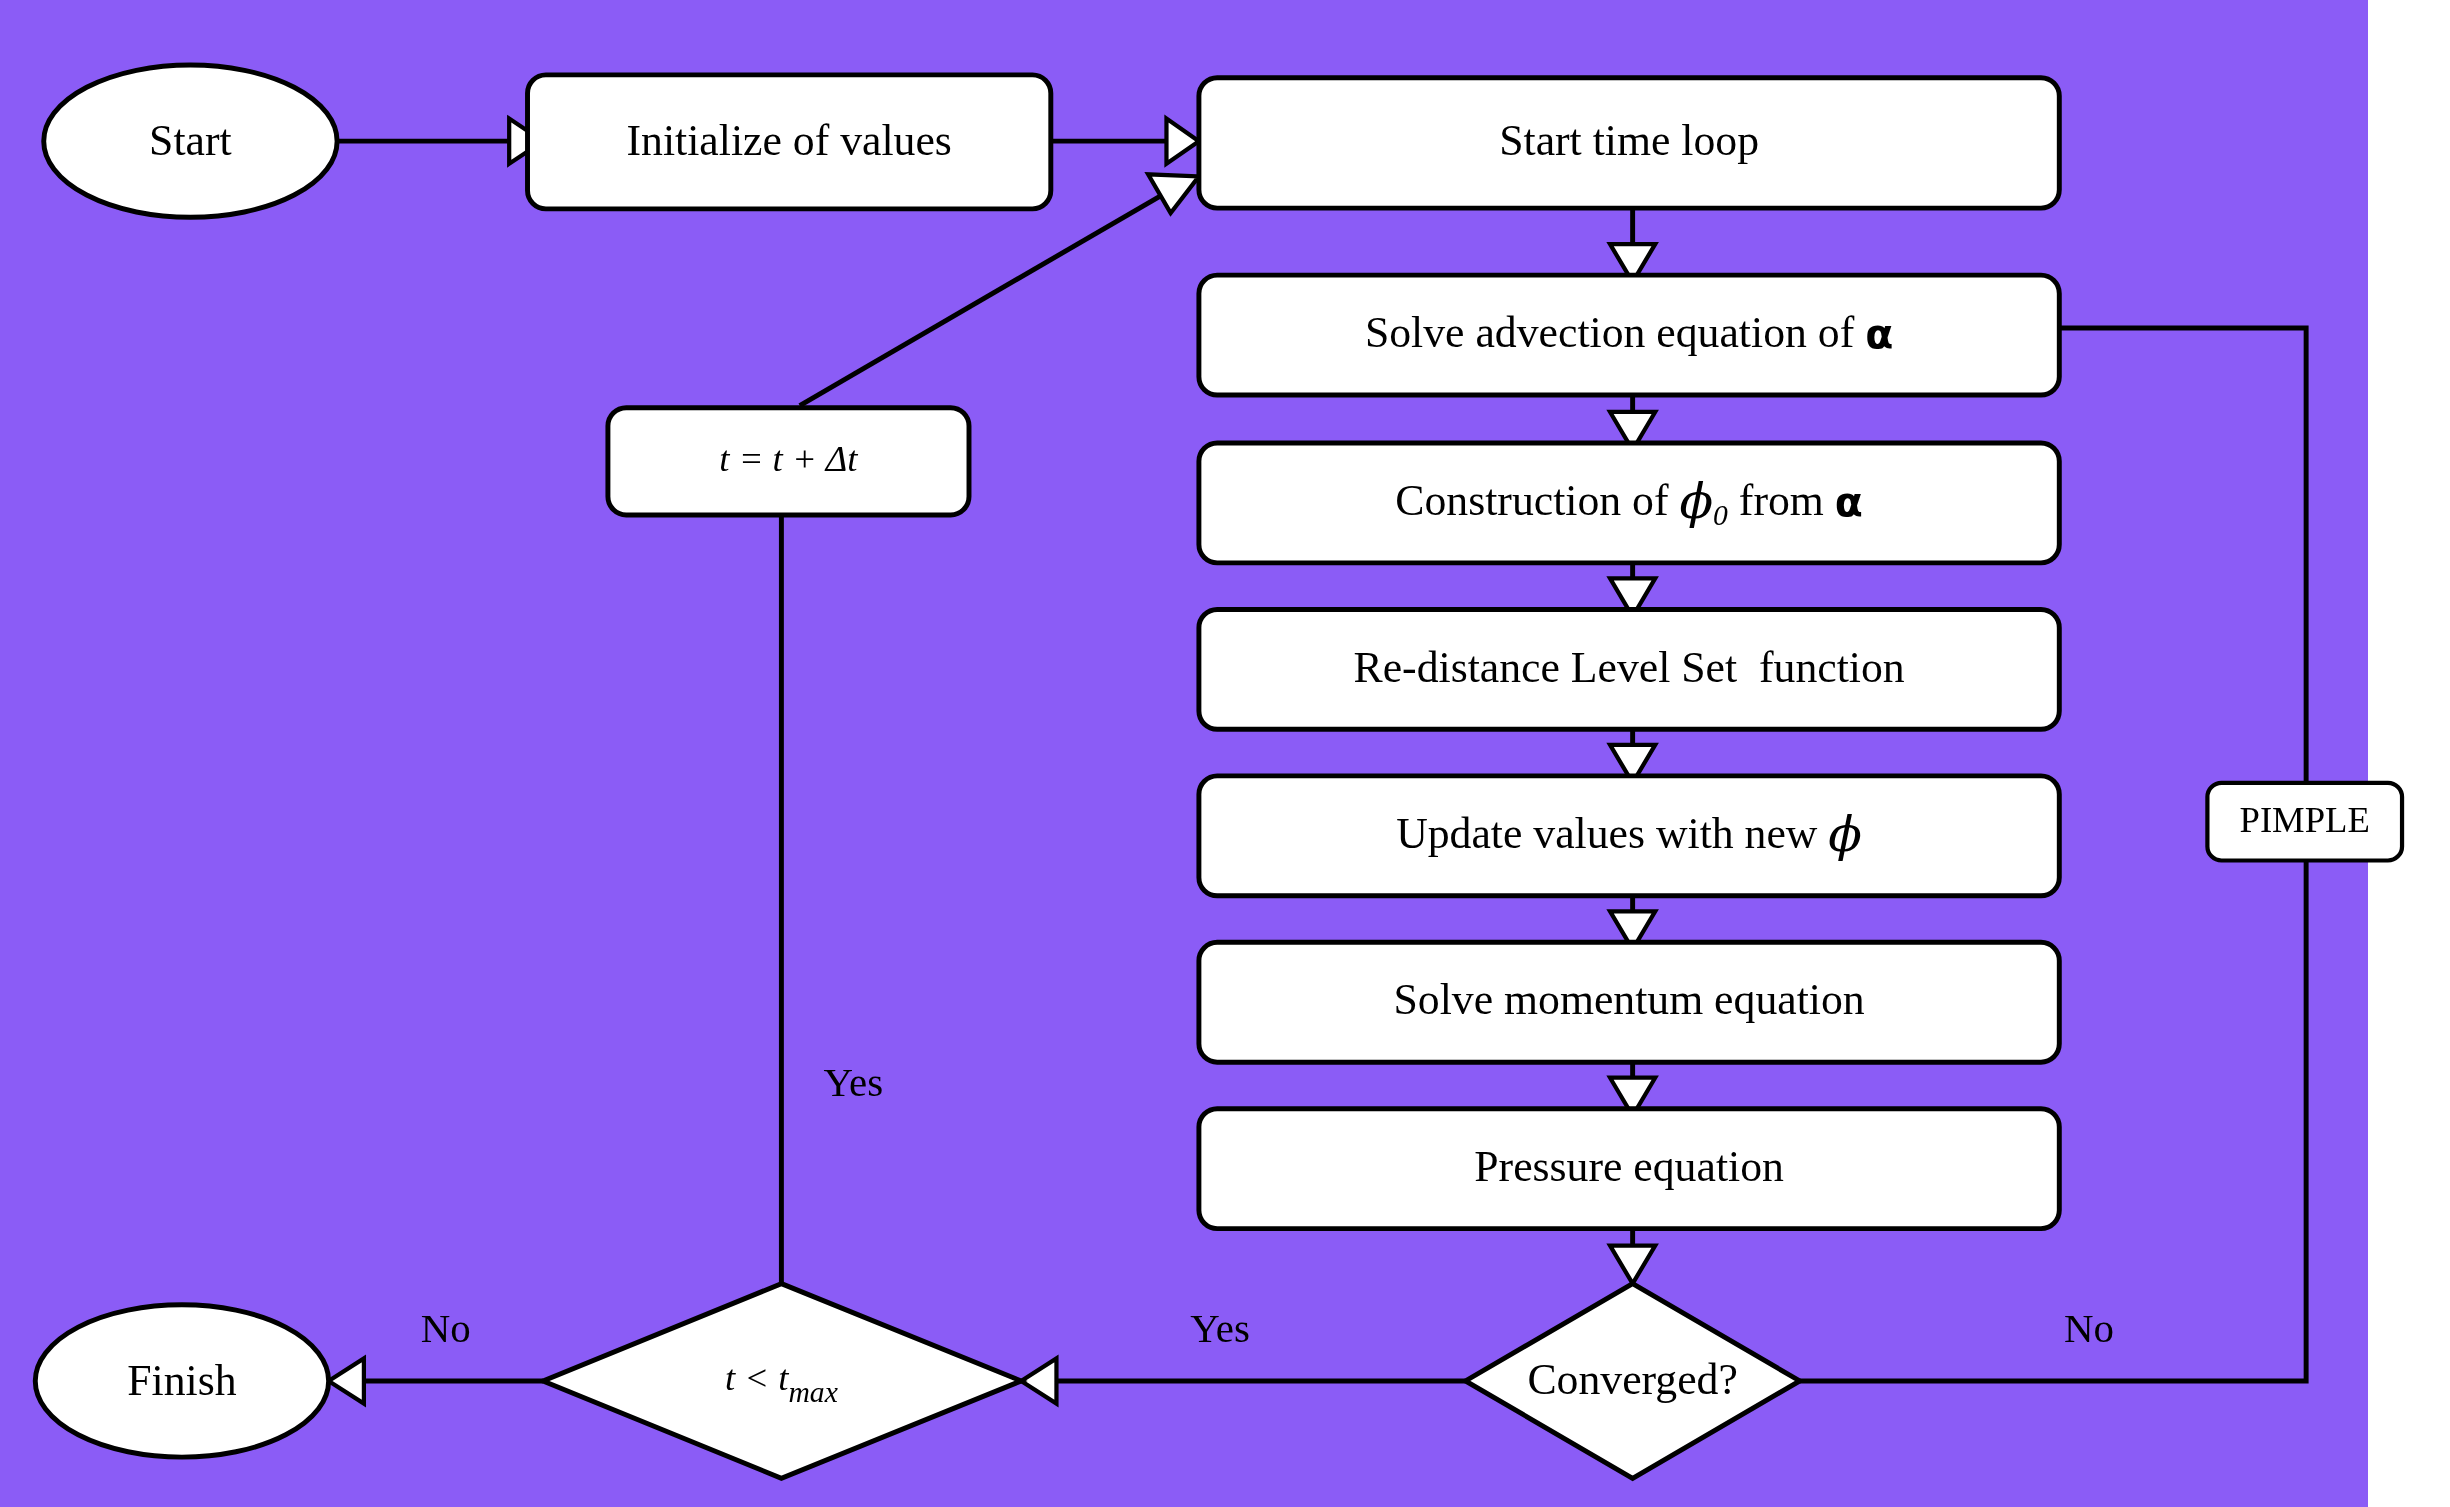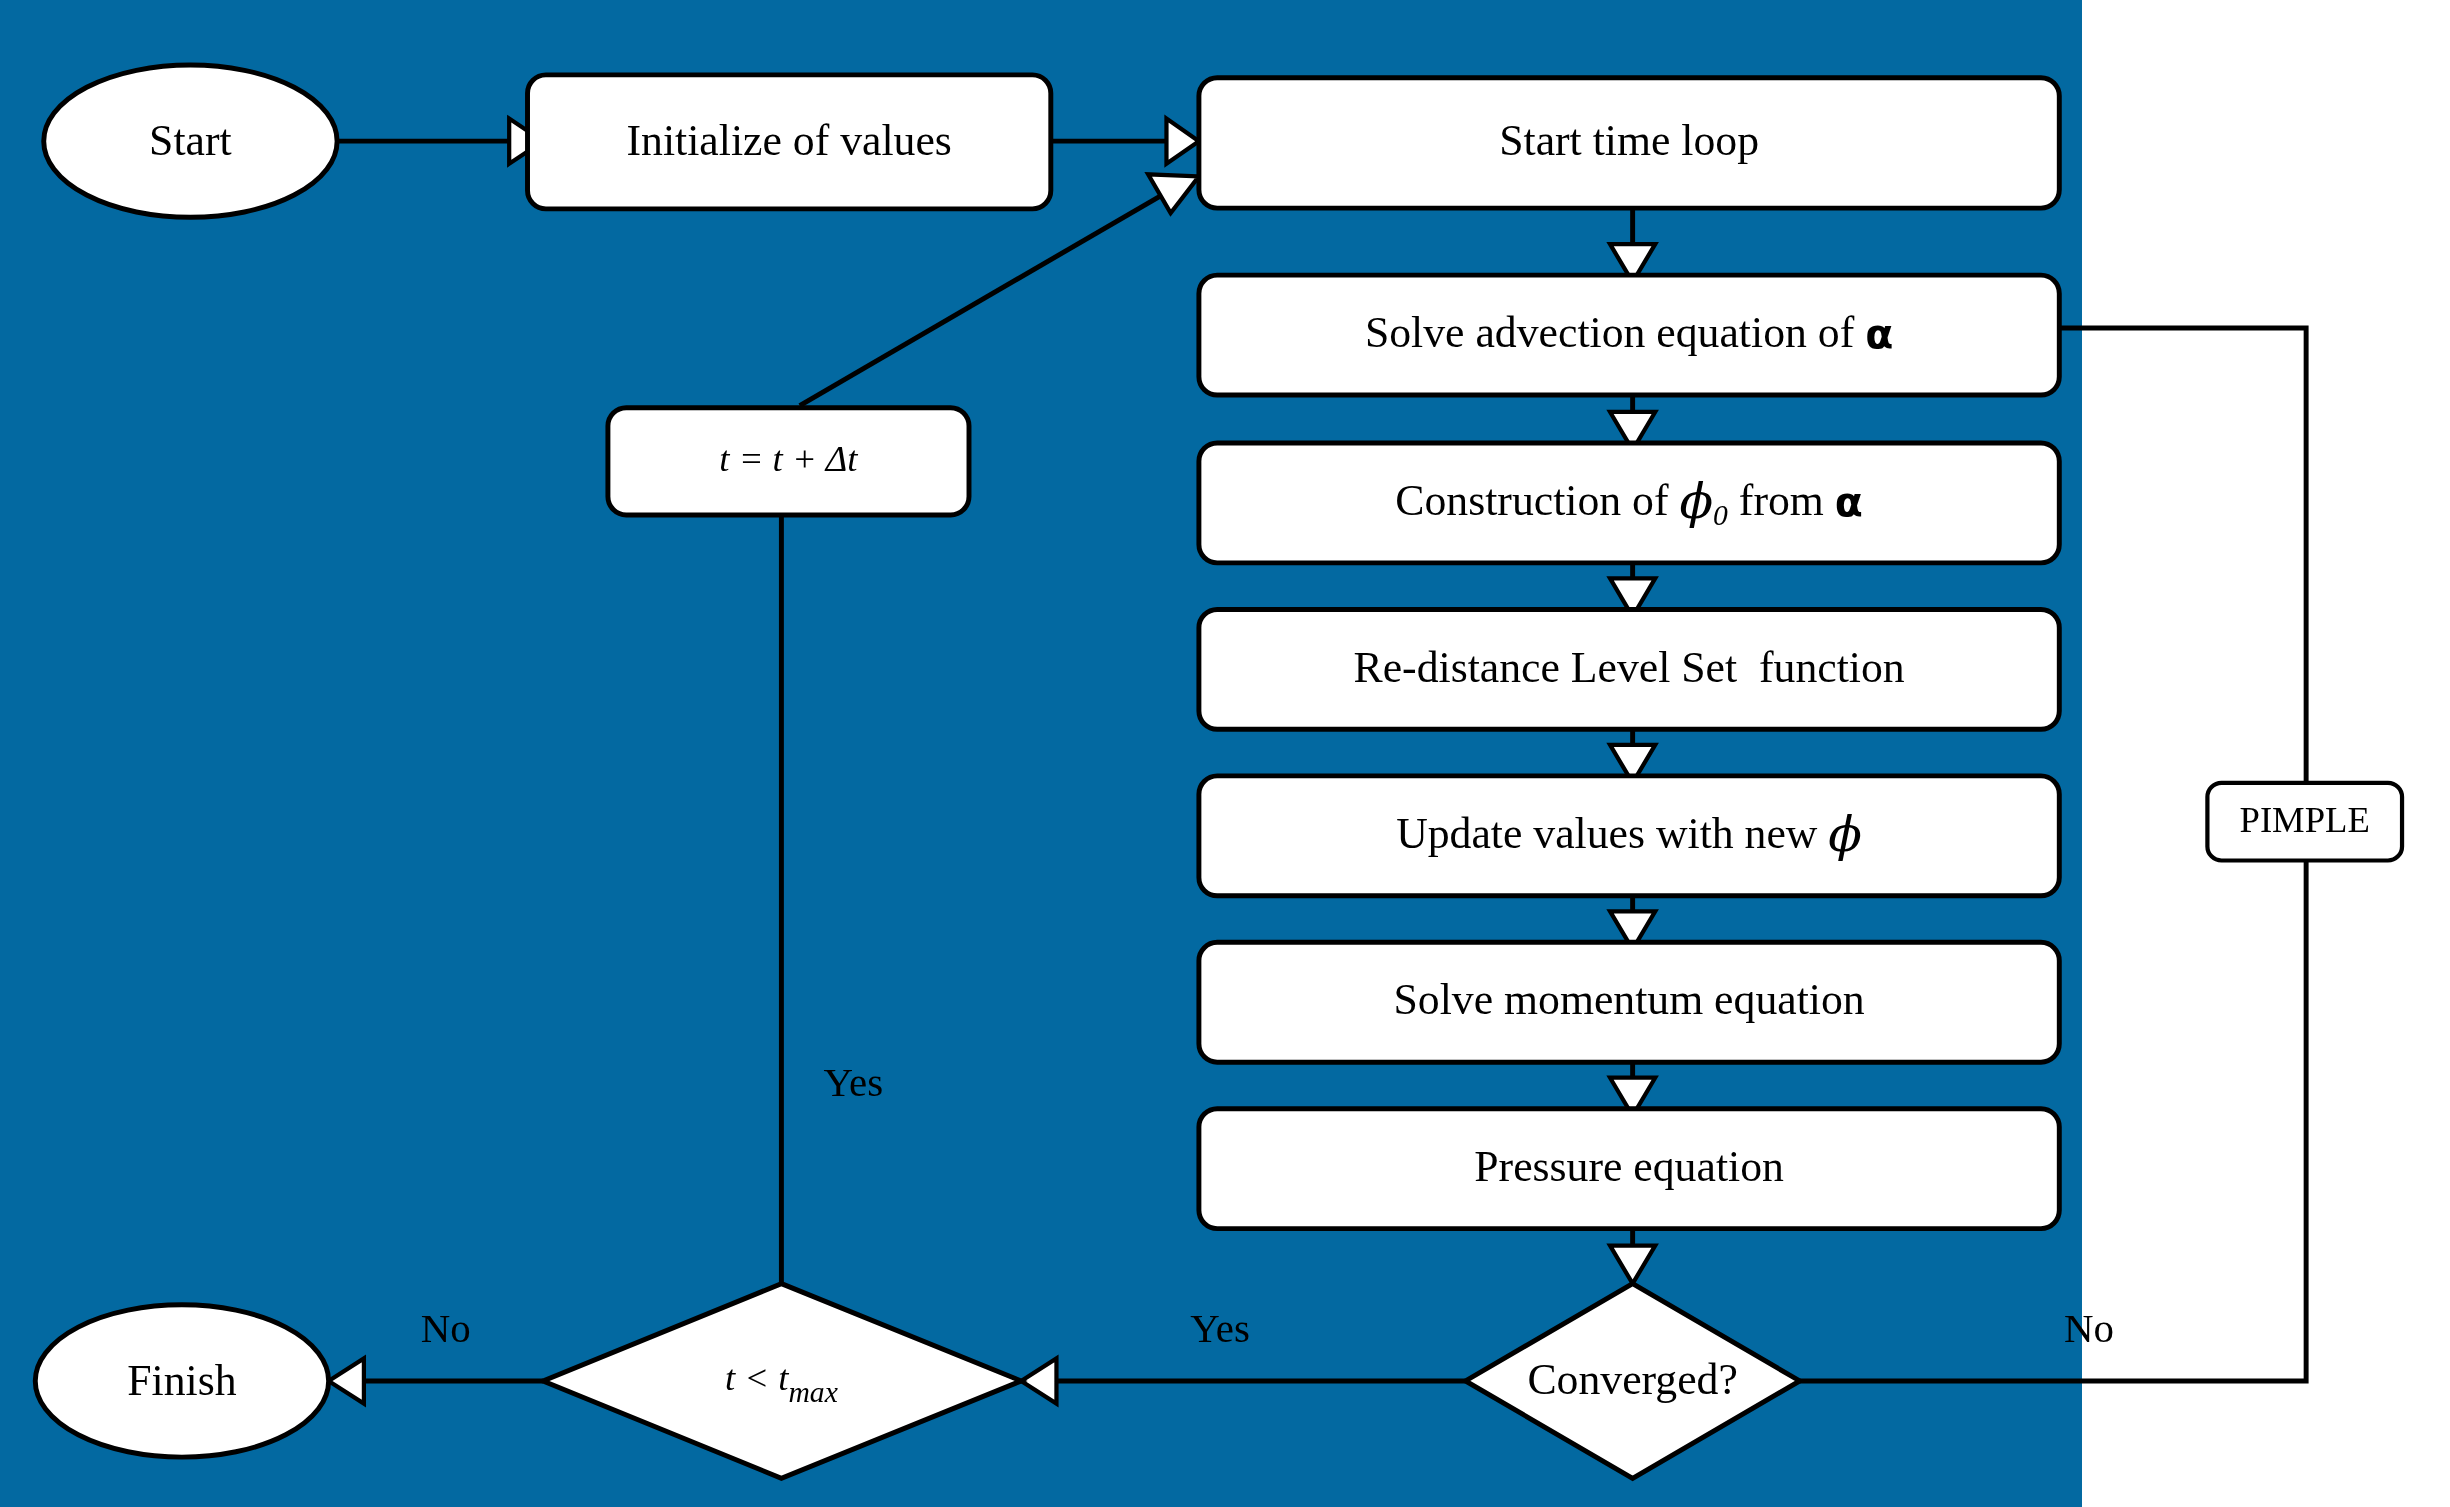--- a/index.html
+++ b/index.html
@@ -8,23 +8,23 @@
     background: #ffffff;
   }
   body {
     width: 2450px;
     height: 1508px;
     overflow: hidden;
     font-family: "Liberation Serif", serif;
   }
   #flowchart-root {
     position: relative;
-    width: 2082px;
+    width: 2368px;
     height: 1508px;
-    background: #0369a1;
+    background: #8b5cf6;
   }
   svg.chart-svg {
     position: absolute;
     top: 0; left: 0;
     width: 2450px;
     height: 1508px;
     display: block;
   }
   .node-shape {
     fill: #ffffff;

